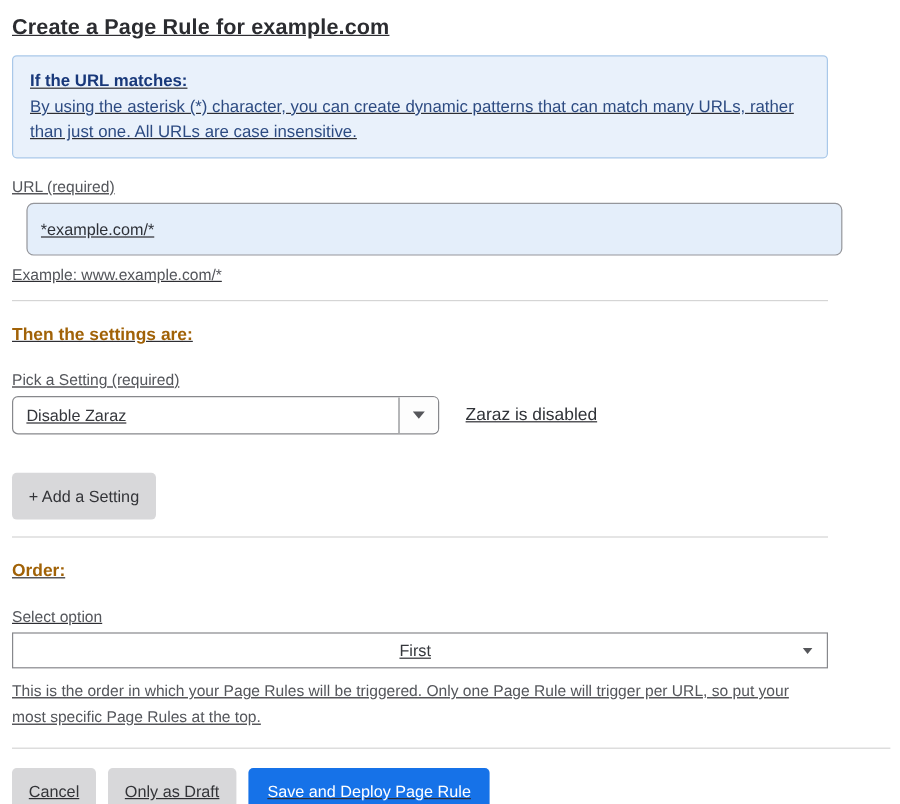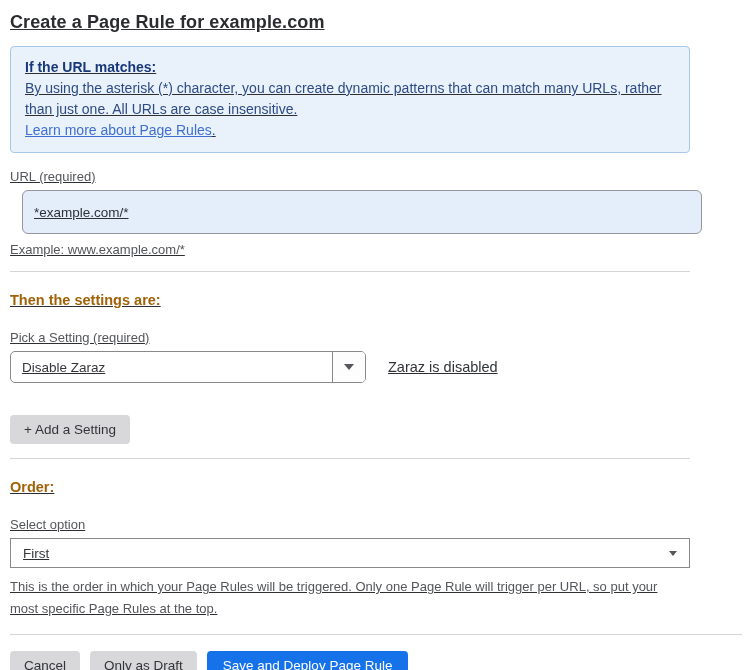--- a/index.html
+++ b/index.html
@@ -96,21 +96,21 @@
     border-right: 5px solid transparent;
     border-top: 6px solid #55565a;
   }
   .status-text {
     margin-left: 22px;
     font-size: 14.5px; color: #303338;
   }
 
   .btn {
     display: inline-flex; align-items: center; justify-content: center;
-    height: 29px;
+    height: 39px;
     padding: 0 14px;
     border: none; border-radius: 4px;
     background: #d8d8da;
     font-family: "Liberation Sans", sans-serif;
     font-size: 13.5px; color: #333438;
     cursor: pointer;
   }
   .btn-add { margin-top: 32px; }
   .btn-primary {
     background: #1672e8; color: #ffffff;
@@ -119,20 +119,21 @@
 
   .select-box {
     margin-top: 6px;
     width: 680px; height: 29px;
     border: 1px solid #87888c;
     border-radius: 0;
     background: #ffffff;
     display: flex; align-items: center;
     padding: 14px 12px;
     cursor: pointer;
+    text-align: center;
   }
   .select-box .select-value {
     flex: 1; font-size: 13.5px; color: #35373c;
   }
   .select-box .tri-down {
     border-left-width: 4.5px; border-right-width: 4.5px; border-top-width: 5.5px;
   }
 
   .help-text {
     margin-top: 8px;
@@ -148,21 +149,20 @@
 </head>
 <body>
 
 <div class="container">
 
   <div class="page-title">Create a Page Rule for example.com</div>
 
   <div class="info-box">
     <div class="info-heading">If the URL matches:</div>
     <div>By using the asterisk (*) character, you can create dynamic patterns that can match many URLs, rather than just one. All URLs are case insensitive.</div>
-    <div><span class="info-link">Learn more about Page Rules</span><span>.</span></div>
   </div>
 
   <div class="field-label">URL (required)</div>
   <input class="url-input" type="text" value="*example.com/*" style="">
   <div class="example-text">Example: www.example.com/*</div>
 
   <div class="divider"></div>
 
   <div class="section-heading">Then the settings are:</div>
 

